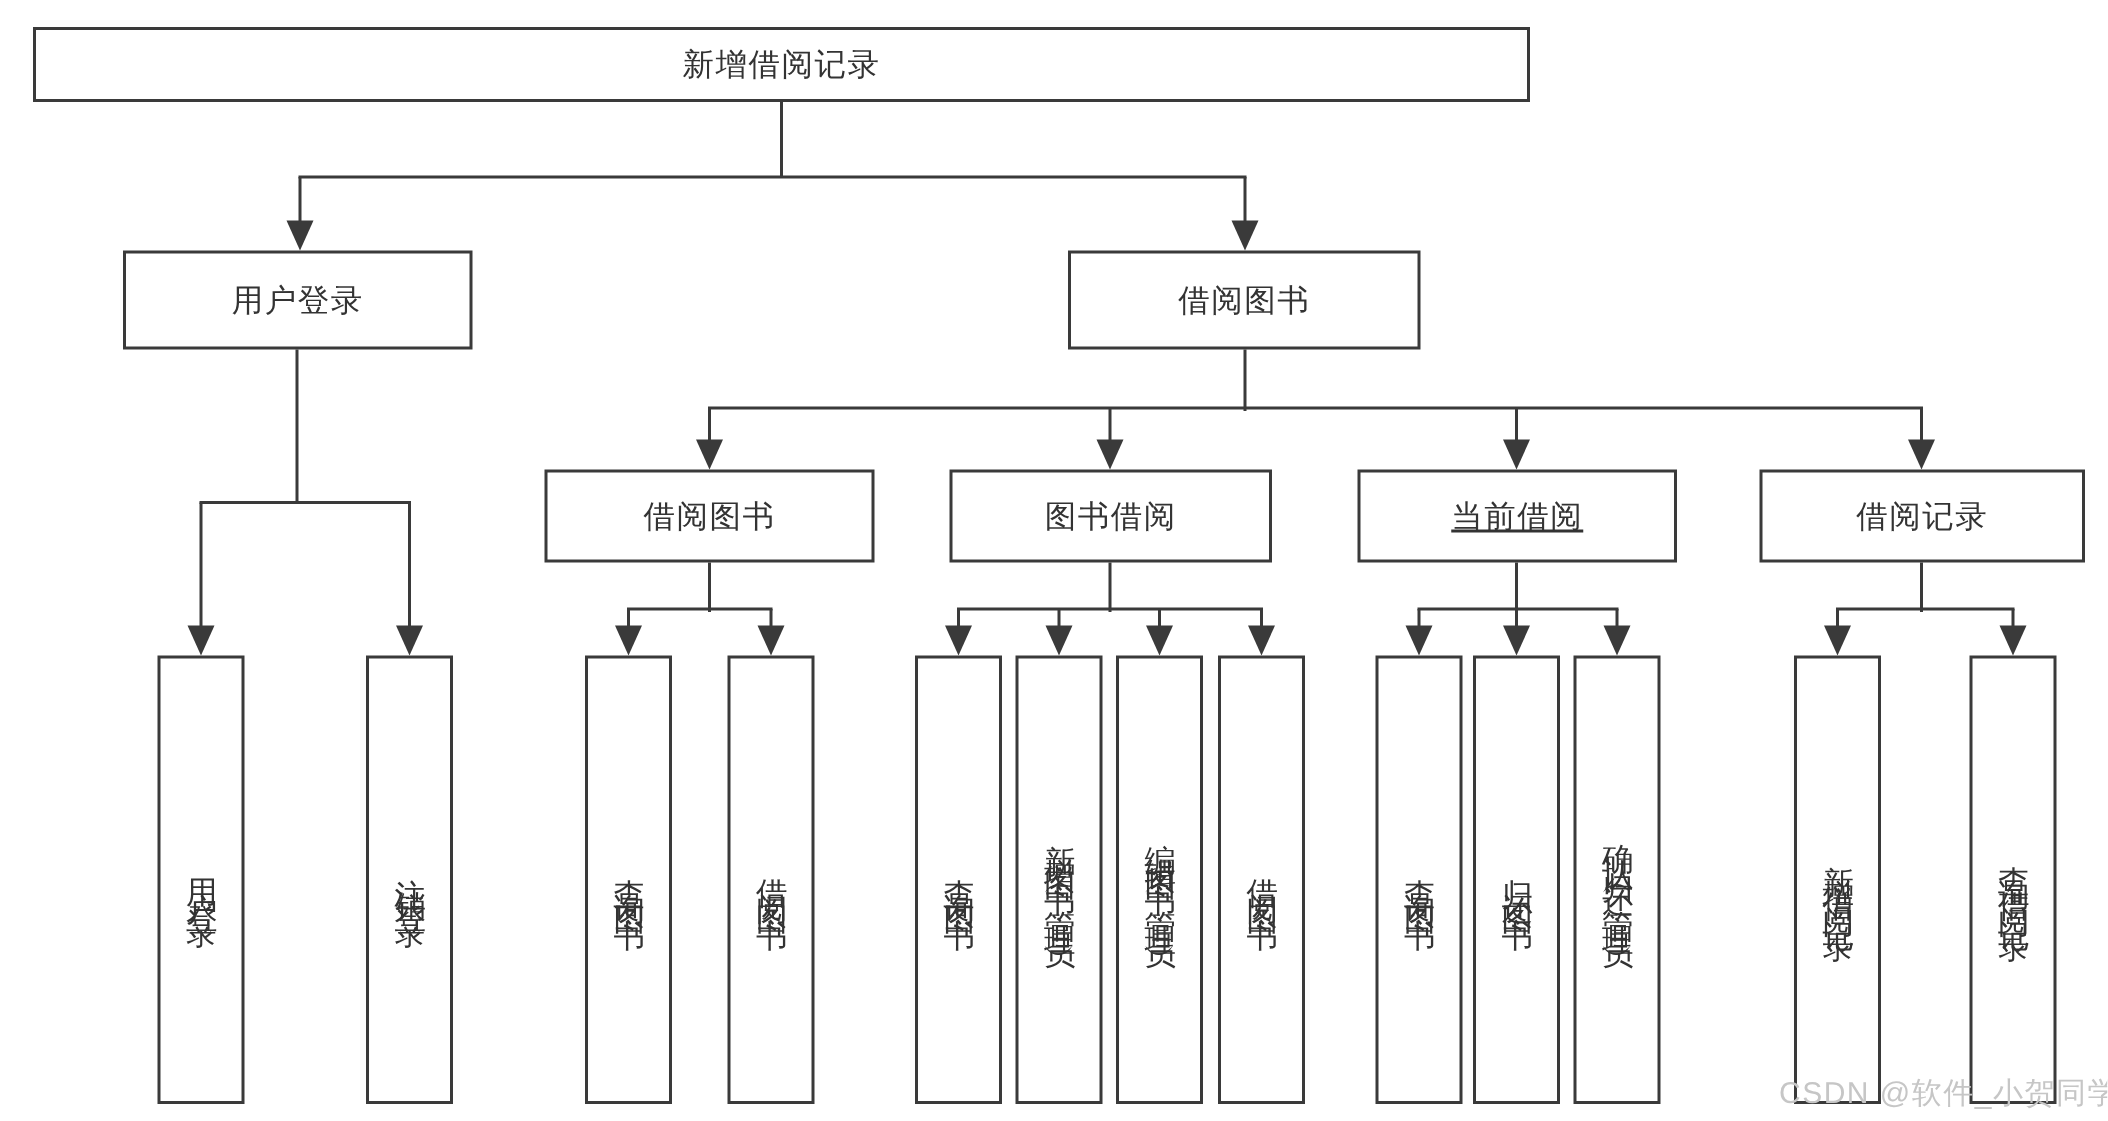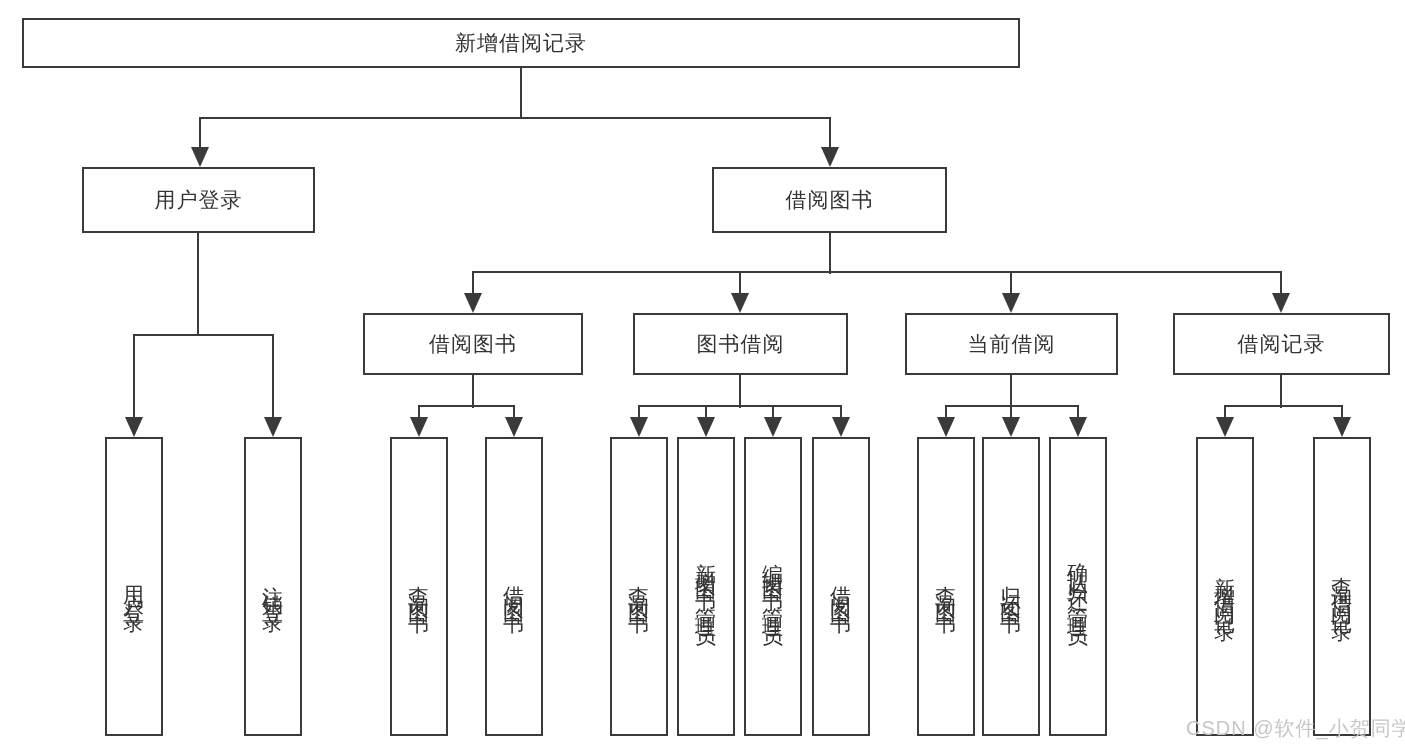--- a/index.html
+++ b/index.html
@@ -59,21 +59,21 @@
 
 <div id="stage">
 
   <div class="node" style="left:22px;top:18px;width:994px;height:46px;">新增借阅记录</div>
 
   <div class="node" style="left:82px;top:167px;width:229px;height:62px;">用户登录</div>
   <div class="node" style="left:712px;top:167px;width:231px;height:62px;">借阅图书</div>
 
   <div class="node" style="left:363px;top:313px;width:216px;height:58px;">借阅图书</div>
   <div class="node" style="left:633px;top:313px;width:211px;height:58px;">图书借阅</div>
-  <div class="node" style="left:905px;top:313px;width:209px;height:58px;">当前借阅</div>
+  <div class="node" style="left:905px;top:313px;width:209px;height:58px;text-decoration:underline;">当前借阅</div>
   <div class="node" style="left:1173px;top:313px;width:213px;height:58px;">借阅记录</div>
 
   <div class="leaf" style="left:105px;top:437px;">
     <span>用户登录</span>
   </div>
   <div class="leaf" style="left:244px;top:437px;">
     <span>注销登录</span>
   </div>
 
   <div class="leaf" style="left:390px;top:437px;">

